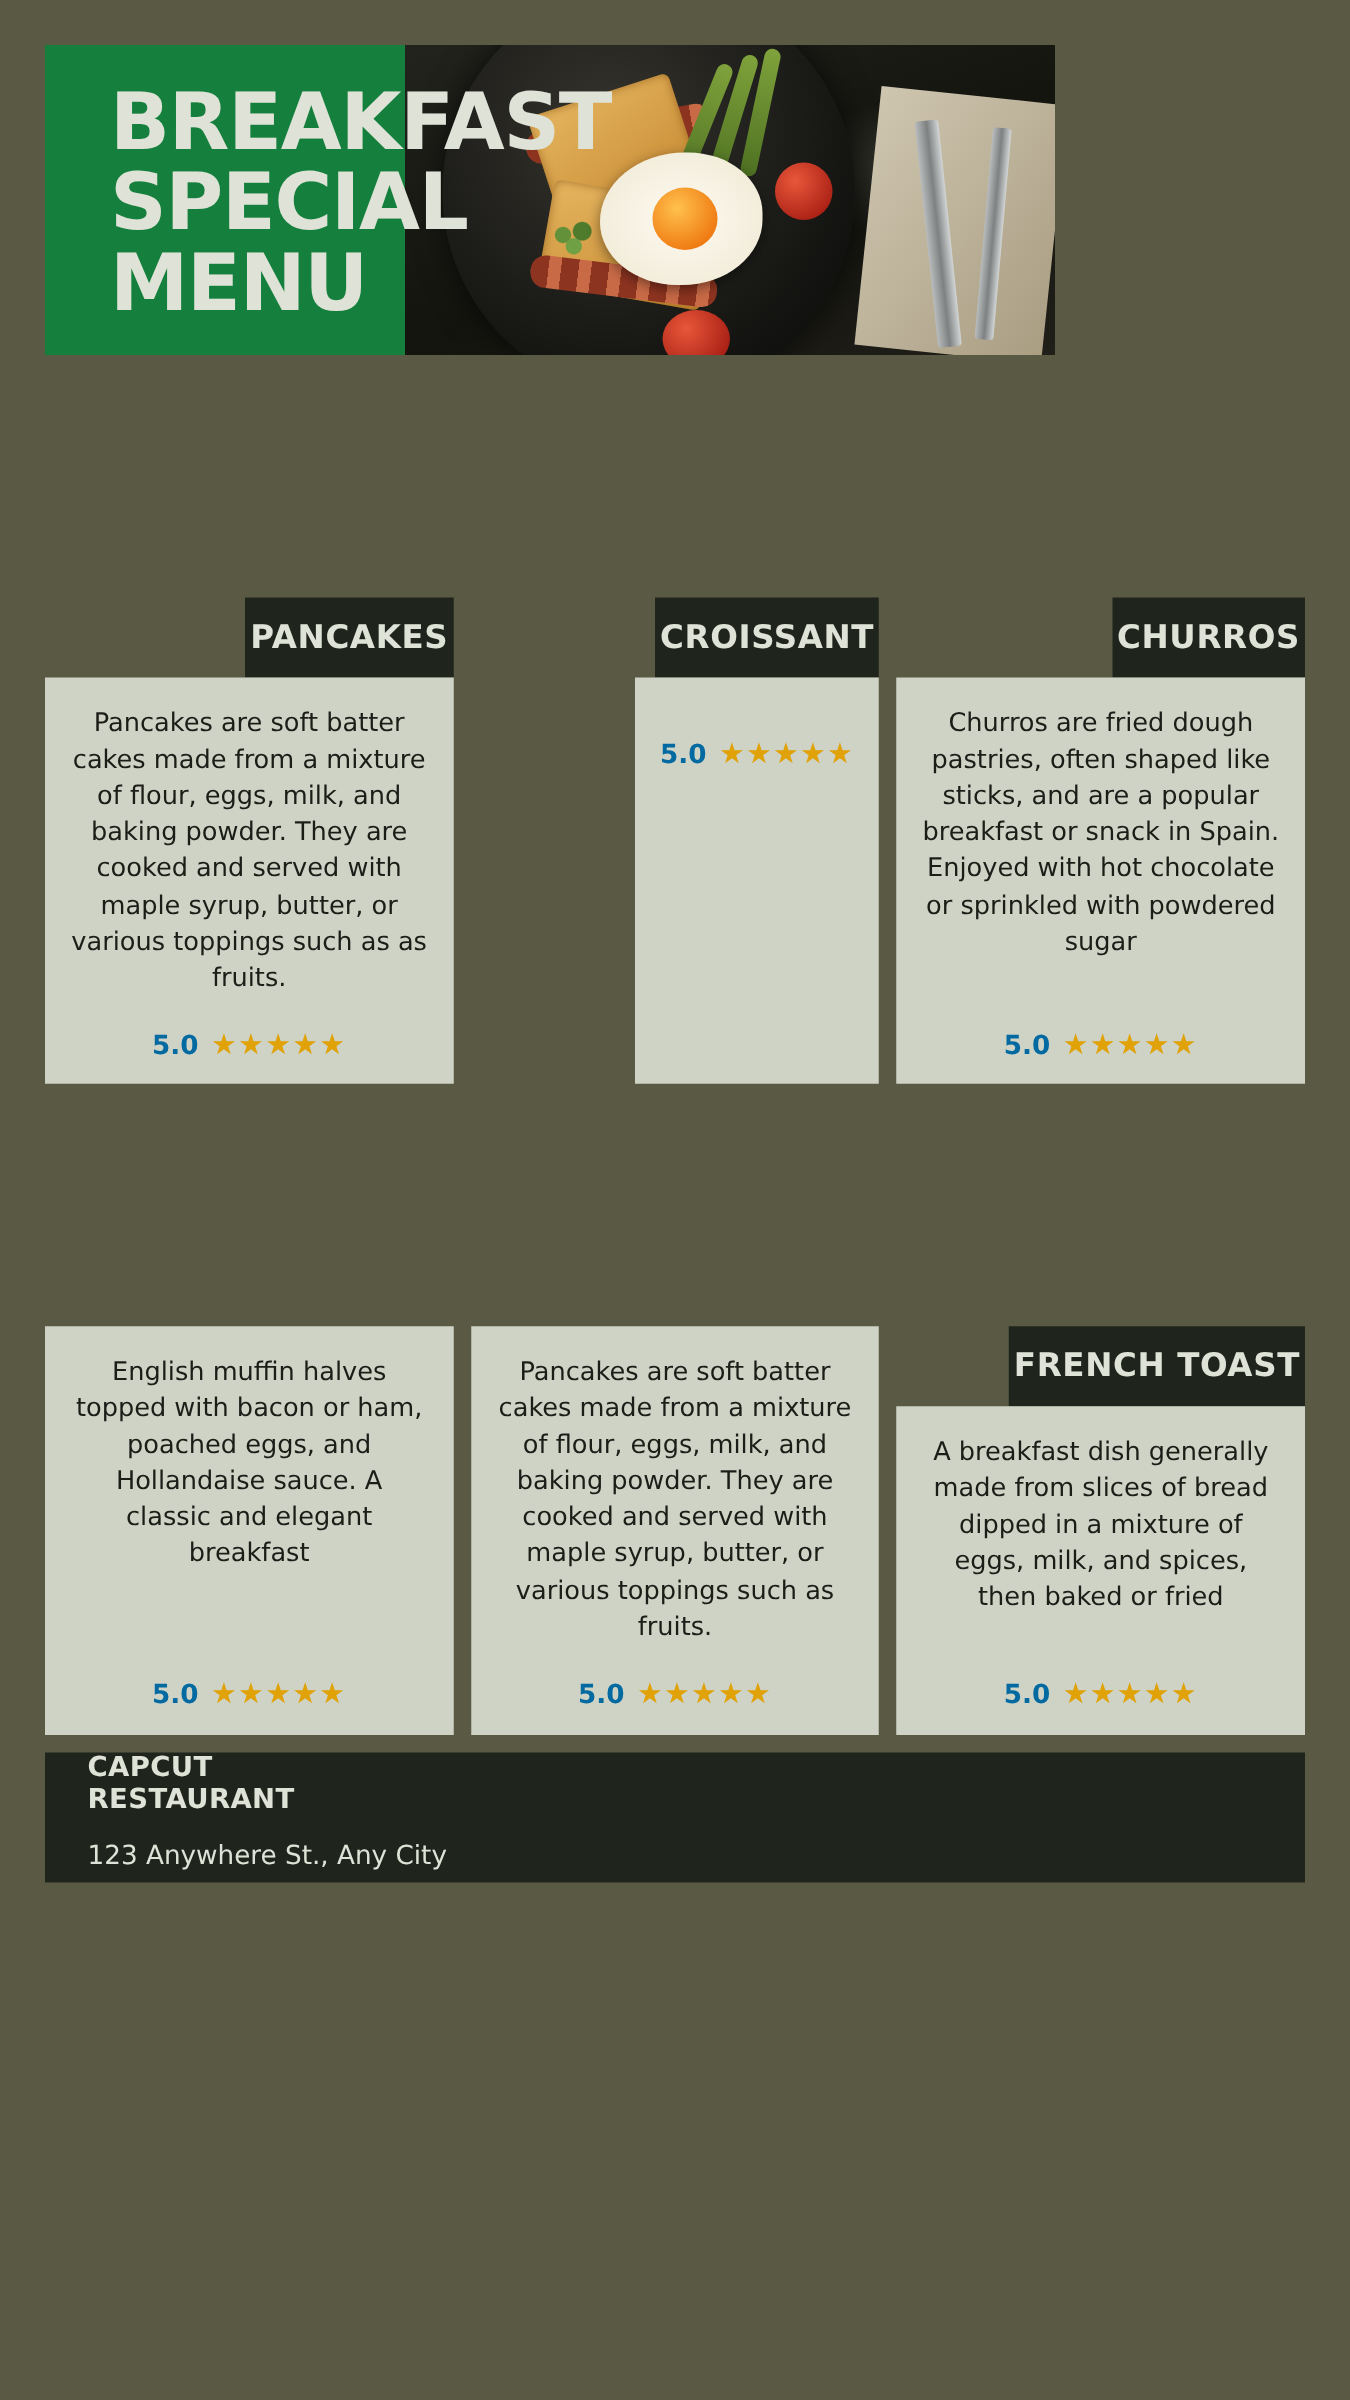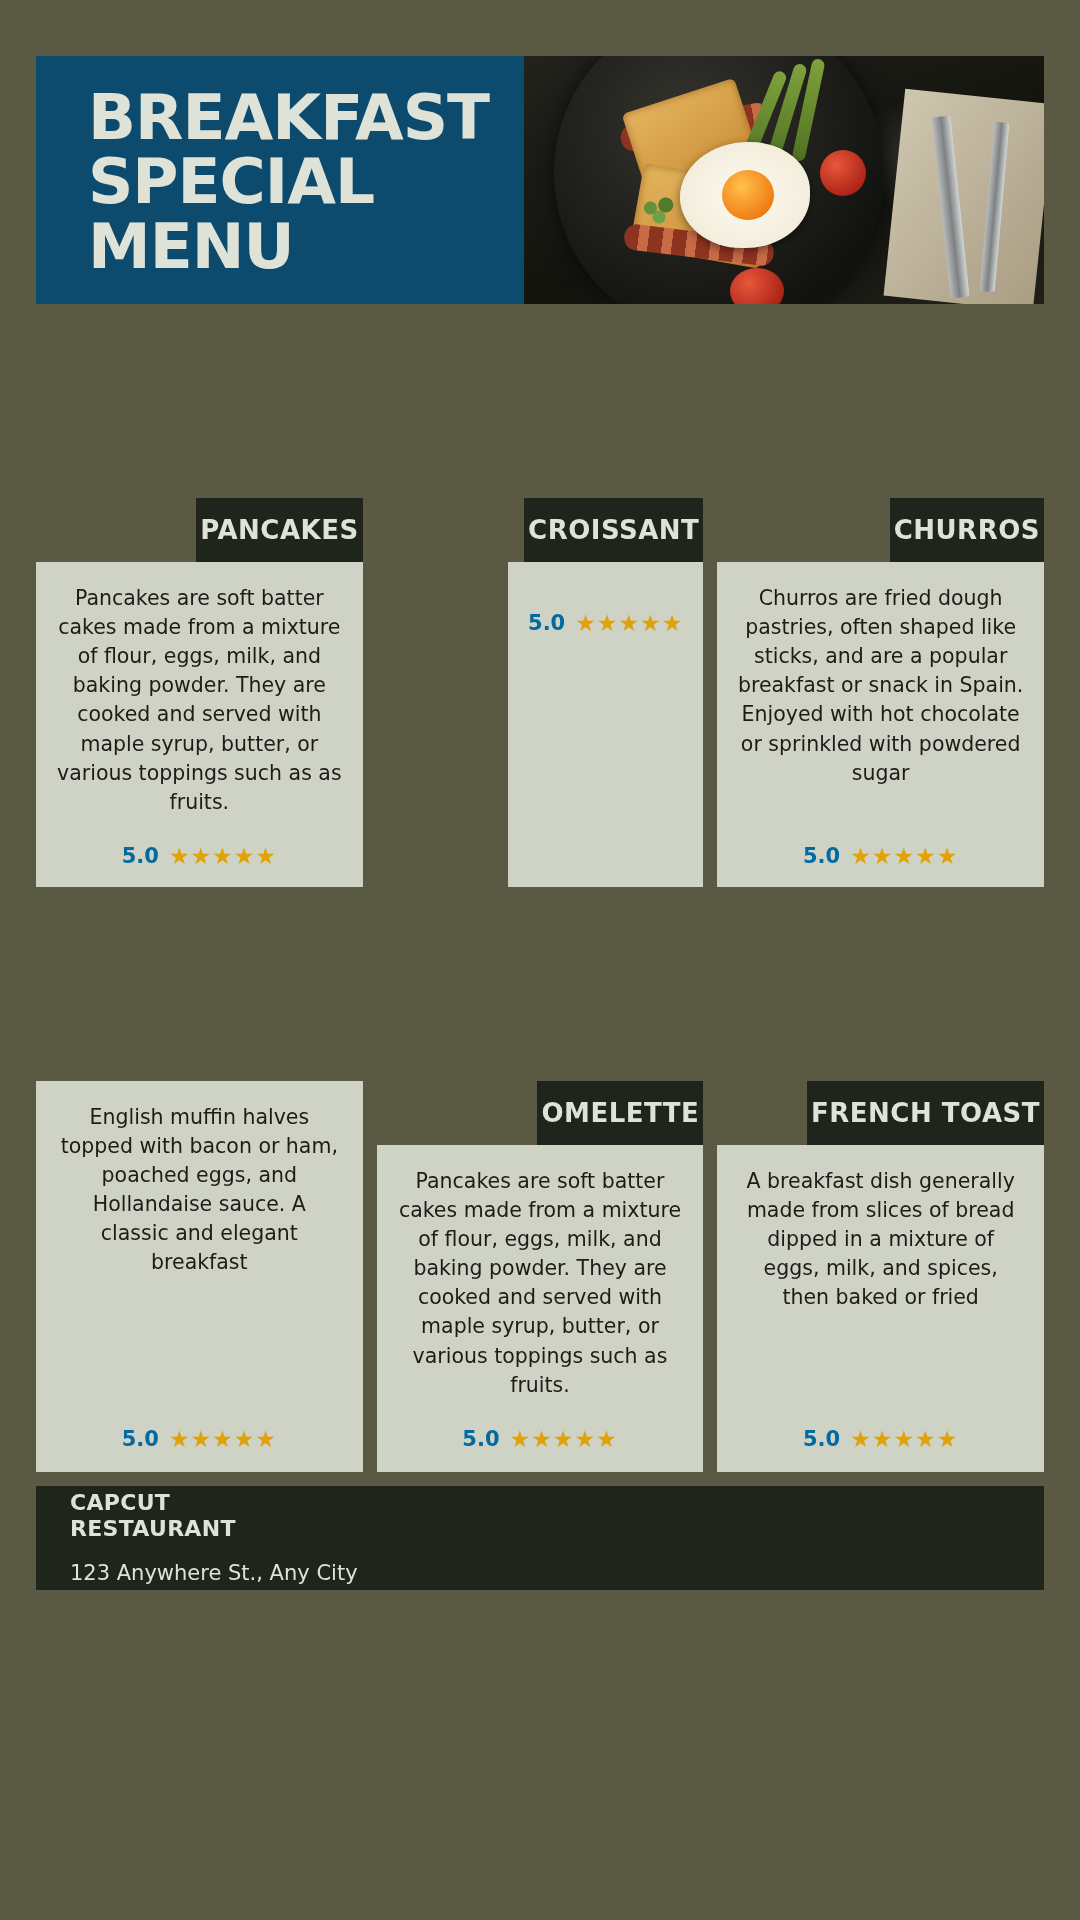--- a/index.html
+++ b/index.html
@@ -13,25 +13,24 @@
     position: relative;
     width: 1080px;
     height: 1920px;
     background: #5a5a44;
     padding: 36px 36px 36px 36px;
   }
 
   
   .header {
     position: relative;
-    width: 1008px;
+    width: 808px;
     height: 248px;
-    background: #0c4a6e;
+    background: #15803d;
     overflow: hidden;
-    margin-top: 20px;
   }
   .header-title {
     position: absolute;
     left: 52px;
     top: 30px;
     color: #dfe2d6;
     font-size: 63px;
     line-height: 1.02;
     font-weight: bold;
     letter-spacing: -1px;
@@ -175,21 +174,20 @@
 
   
   .row2 .card-body { padding-bottom: 20px; }
 
   
   .footer {
     margin-top: 14px;
     background: #1f241c;
     height: 104px;
     display: flex;
-    align-items: center;
     justify-content: space-between;
     padding: 0 34px;
     color: #dfe2d6;
   }
   .footer-left .brand {
     font-size: 22px;
     font-weight: bold;
     line-height: 1.15;
     white-space: pre-line;
     letter-spacing: .3px;
@@ -390,21 +388,20 @@
       <div class="card-photo">
         <div class="ph ph-omelette">
           <div class="plate3"></div>
           <div class="om"></div>
           <div class="tom"></div>
           <div class="herb h1"></div>
             <div class="herb h2"></div>
             <div class="herb h3"></div>
         </div>
       </div>
-      <div class="card-name">OMELETTE</div>
       <div class="card-body">
         <div class="card-desc">Pancakes are soft batter cakes made from a mixture of flour, eggs, milk, and baking powder. They are cooked and served with maple syrup, butter, or various toppings such as fruits.</div>
         <div class="rating">
           <span class="rating-value">5.0</span>
           <span class="stars">★★★★★</span>
         </div>
       </div>
     </div>
 
     <div class="card">

